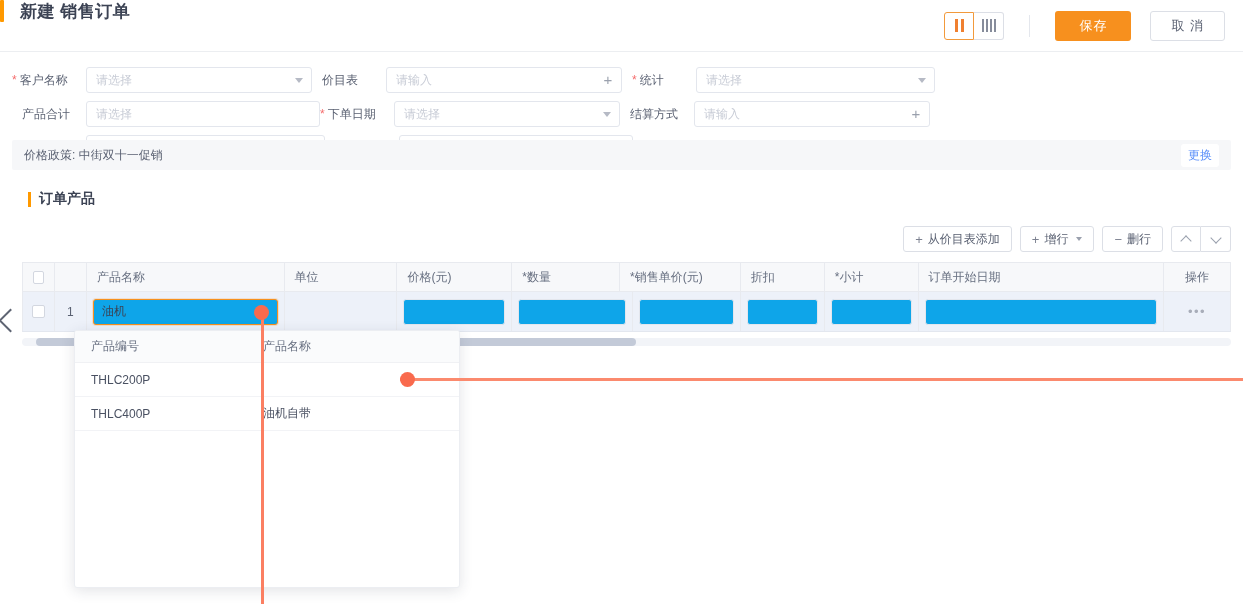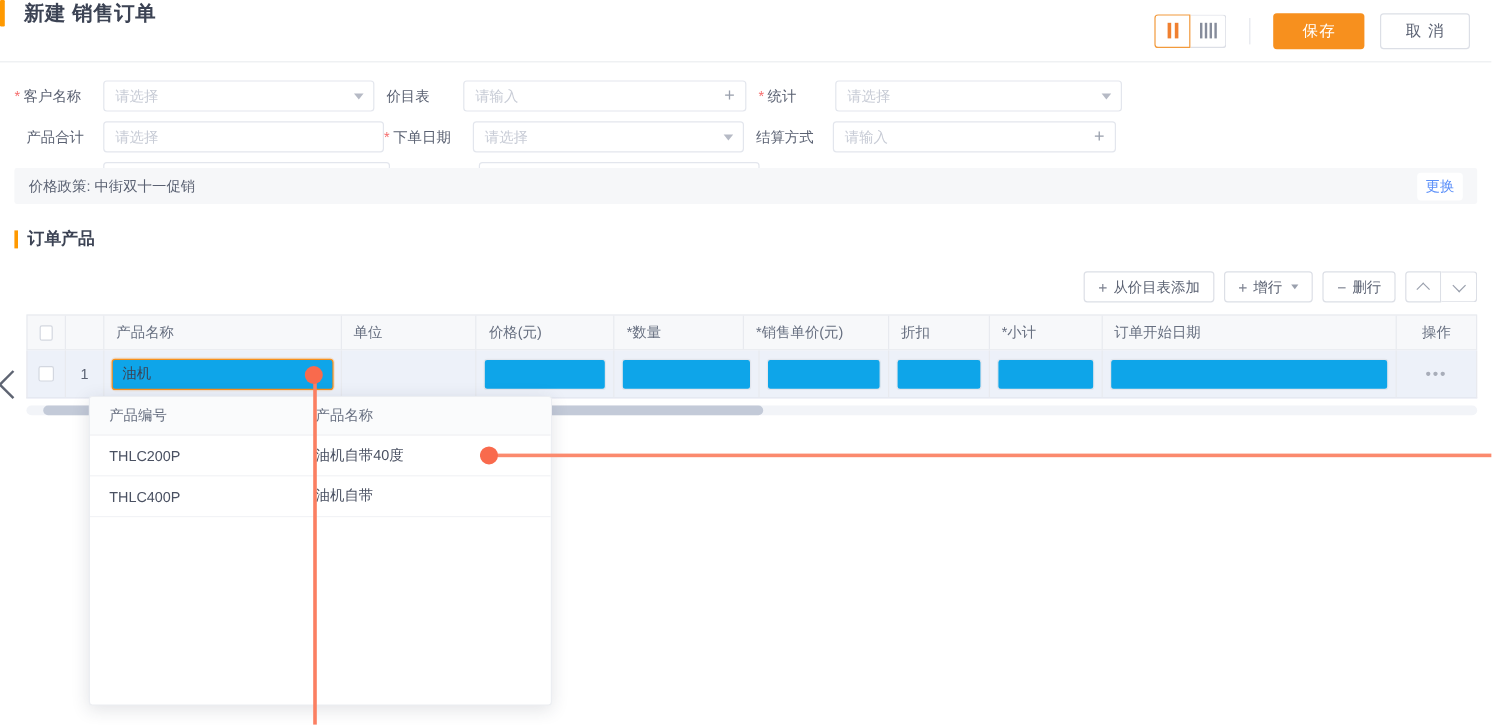--- a/index.html
+++ b/index.html
@@ -19,21 +19,21 @@
   }
   .title-accent {
     width:4px; height:22px; background:#f90; border-radius:1px;
     margin-left:0px; flex:none;
   }
   .page-title {
     font-size:17px; font-weight:bold; color:#3c4354;
     margin-left:16px; letter-spacing:0.5px; white-space:nowrap;
   }
   .header-right {
-    margin-left:auto; display:flex; align-items:center; gap:3px; padding-right:18px;
+    margin-left:auto; display:flex; align-items:center; gap:9px; padding-right:18px;
   }
   .layout-toggle { display:flex; align-items:center; }
   .lt-btn {
     width:30px; height:28px; border:1px solid #dcdfe6; background:#fff;
     display:flex; align-items:center; justify-content:center; cursor:pointer;
   }
   .lt-btn.first { border-radius:3px 0 0 3px; border-color:#f29a3c; border-right-color:#f29a3c; z-index:2;}
   .lt-btn.last { border-radius:0 3px 3px 0; border-left:none; }
   .bar2 { display:flex; gap:3px; }
   .bar2 i { display:block; width:3px; height:13px; background:#f08030; }
@@ -88,21 +88,21 @@
     background:#f6f7f9; border-radius:2px; display:flex; align-items:center;
     padding:0 12px;
   }
   .policy-text { font-size:12px; color:#5a6172; }
   .policy-change {
     margin-left:auto; font-size:12px; color:#5b8ff9; cursor:pointer;
     background:#fff; border-radius:3px; padding:3px 7px;
   }
 
   
-  .sec-title { position:absolute; left:12px; top:190px; display:flex; align-items:center; }
+  .sec-title { position:absolute; left:28px; top:190px; display:flex; align-items:center; }
   .sec-accent { width:3px; height:15px; background:#f90; margin-right:8px; }
   .sec-text { font-size:14px; color:#3c4354; font-weight:bold; }
 
   
   .tbl-toolbar {
     position:absolute; right:12px; top:226px; display:flex; align-items:center; gap:8px;
   }
   .tb-btn {
     height:26px; border:1px solid #dcdfe6; background:#fff; border-radius:3px;
     font-size:12px; color:#5a6172; display:flex; align-items:center; gap:5px;
@@ -421,21 +421,20 @@
     <div class="thumb"></div>
   </div>
 
   <div class="dd">
     <div class="dd-head">
       <div class="dd-th code">产品编号</div>
       <div class="dd-th name">产品名称</div>
     </div>
     <div class="dd-row">
       <div class="dd-td code">THLC200P</div>
-      <div class="dd-td name">油机自带40度</div>
     </div>
     <div class="dd-row">
       <div class="dd-td code">THLC400P</div>
       <div class="dd-td name">油机自带</div>
     </div>
   </div>
 
   <div class="ann-chevron"></div>
 
   <div class="ann-line-v" style="left:261px; top:316px; height:288px;"></div>

